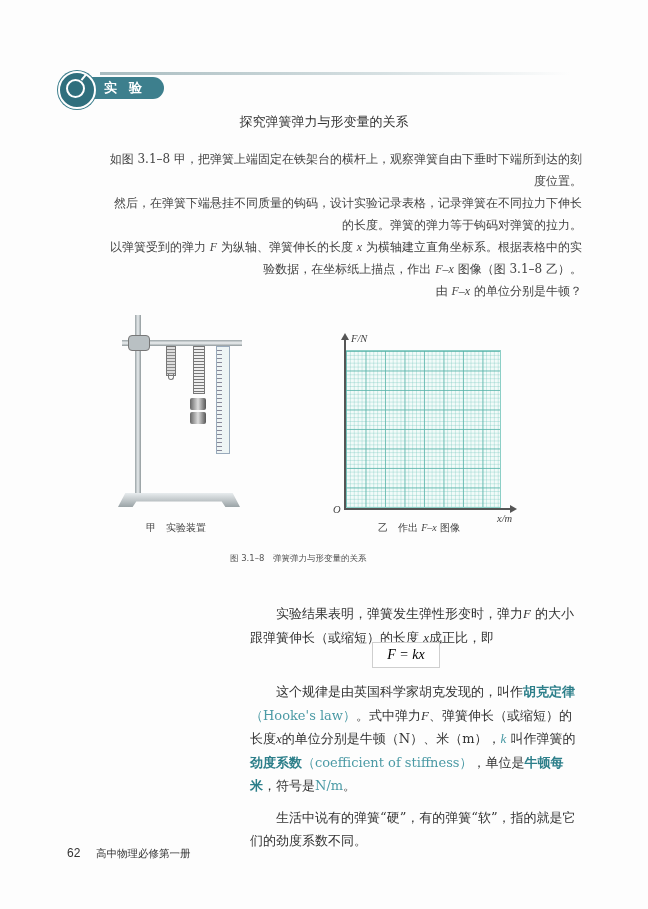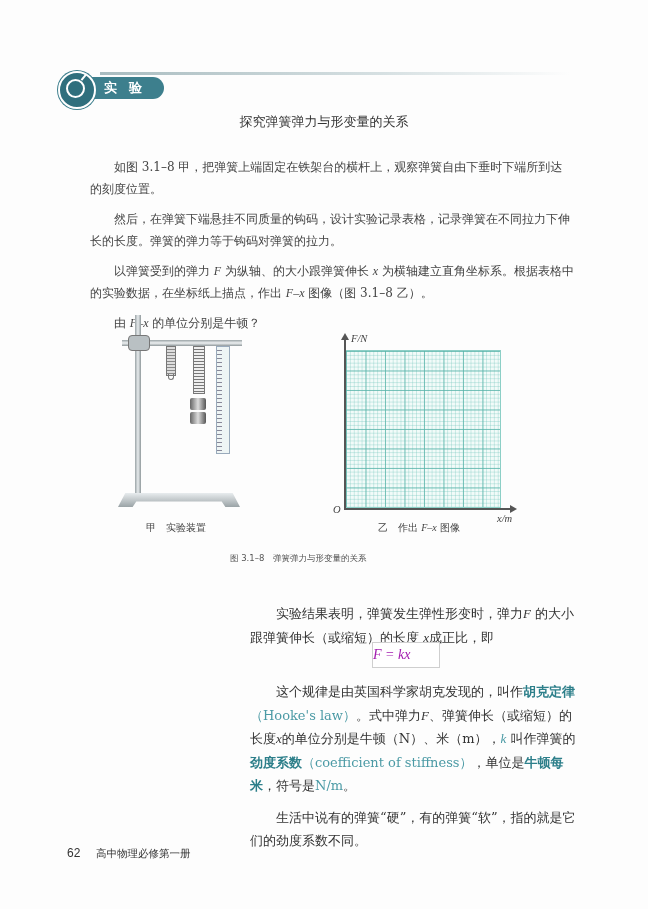--- a/index.html
+++ b/index.html
@@ -9,21 +9,21 @@
     .topline { left:100px; top:72px; width:470px; height:3px;
       background:linear-gradient(to right,#a9bcc0,#d6e0e2 60%,rgba(240,244,245,0)); }
     .badge { left:70px; top:77px; width:94px; height:22px; background:#3d7f8d; border-radius:0 11px 11px 0; }
     .badge-circle { left:58px; top:71px; width:34px; height:34px; border-radius:50%; background:#2f6f7d;
       border:2px solid #fff; box-shadow:0 0 0 1px #3d7f8d; }
     .badge-lens { left:66px; top:79px; width:15px; height:15px; border-radius:50%; border:2px solid #fff; }
     .badge-handle { left:80px; top:76px; width:8px; height:2px; background:#fff; transform:rotate(-50deg); }
     .badge-text { left:104px; top:79px; color:#fff; font-family:"DejaVu Sans",sans-serif; font-size:13px; font-weight:bold; letter-spacing:12px; }
     .title { left:0; width:648px; top:113px; text-align:center; font-family:"DejaVu Sans",sans-serif; font-size:13px; color:#333; }
     .para { left:82px; width:500px; font-size:12px; line-height:22px; color:#444; }
-    .para p { margin:8px; }
+    .para p { margin:0;text-align:right; }
     .ind { text-indent:2em; }
     i.var { font-style:italic; font-family:"Liberation Serif",serif; }
     
     .rod { background:linear-gradient(to right,#9aa3a6,#e8ecee 50%,#8f989b); }
     .cap { font-family:"DejaVu Serif",serif; font-size:10px; color:#444; }
     .grid { left:345px; top:350px; width:156px; height:158px;
       background-color:#f2fbf9;
       background-image:
         linear-gradient(to right, rgba(90,180,170,0.75) 1px, transparent 1px),
         linear-gradient(to bottom, rgba(90,180,170,0.75) 1px, transparent 1px),
@@ -34,40 +34,40 @@
     .axis-y { left:344px; top:338px; width:1.5px; height:172px; background:#555; }
     .axis-x { left:344px; top:508px; width:168px; height:1.5px; background:#555; }
     .arrow-up { left:341px; top:333px; width:0; height:0; border-left:4px solid transparent; border-right:4px solid transparent; border-bottom:7px solid #555; }
     .arrow-right { left:510px; top:505px; width:0; height:0; border-top:4px solid transparent; border-bottom:4px solid transparent; border-left:7px solid #555; }
     .axlabel { font-family:"Liberation Serif",serif; font-size:10.5px; color:#444;text-align:center; }
     .fig-cap { left:230px; top:553px; font-family:"DejaVu Sans",sans-serif; font-size:8.5px; color:#555; }
     .body2 { left:242px; width:343px; font-size:13px; line-height:23.5px; color:#333; }
     .body2 p { margin:8px; }
     .hl { color:#2d7f8a; font-weight:bold; font-family:"DejaVu Sans",sans-serif; }
     .teal { color:#4b9aa5; }
-    .formula { left:372px; top:642px; width:66px; height:24px; border:1px solid #cfcfcf; text-align:left;
-      line-height:24px; font-family:"Liberation Serif",serif; font-style:italic; font-size:14px; color:#a21caf; background:#fff; }
+    .formula { left:372px; top:642px; width:66px; height:24px; border:1px solid #cfcfcf; text-align:center;
+      line-height:24px; font-family:"Liberation Serif",serif; font-style:italic; font-size:14px; color:#000000; background:#fff; }
     .footer-num { left:67px; top:846px; font-family:"Liberation Sans",sans-serif; font-size:12px; color:#333; }
     .footer-txt { left:96px; top:847px; font-family:"DejaVu Serif",serif; font-size:10.5px; color:#333; }
   </style>
 </head>
 <body>
 
 <div class="abs topline"></div>
 <div class="abs badge"></div>
 <div class="abs badge-circle"></div>
 <div class="abs badge-lens"></div>
 <div class="abs badge-handle"></div>
 <div class="abs badge-text">实验</div>
 <div class="abs title">探究弹簧弹力与形变量的关系</div>
 
 <div class="abs para" style="top:148px;">
   <p class="ind">如图 3.1–8 甲，把弹簧上端固定在铁架台的横杆上，观察弹簧自由下垂时下端所到达的刻度位置。</p>
   <p class="ind">然后，在弹簧下端悬挂不同质量的钩码，设计实验记录表格，记录弹簧在不同拉力下伸长的长度。弹簧的弹力等于钩码对弹簧的拉力。</p>
-  <p class="ind"><span>以弹簧受到的弹力 </span><i class="var">F</i><span> 为纵轴、的大小跟弹簧伸长 </span><i class="var">x</i><span> 为横轴建立直角坐标系。根据表格中的实验数据，在坐标纸上描点，作出 </span><i class="var">F–x</i><span> 图像（图 3.1–8 乙）。</span></p>
+  <p class="ind"><span>以弹簧受到的弹力 </span><i class="var">F</i><span> 为纵轴、弹簧伸长的长度 </span><i class="var">x</i><span> 为横轴建立直角坐标系。根据表格中的实验数据，在坐标纸上描点，作出 </span><i class="var">F–x</i><span> 图像（图 3.1–8 乙）。</span></p>
   <p class="ind"><span>由 </span><i class="var">F–x</i><span> 的单位分别是牛顿？</span></p>
 </div>
 
 <div class="abs" style="left:100px;top:310px;width:200px;height:210px;">
   <div class="abs rod" style="left:35px;top:5px;width:6px;height:180px;"></div>
   <div class="abs rod" style="left:22px;top:30px;width:120px;height:6px;background:linear-gradient(to bottom,#9aa3a6,#eef1f2 50%,#8f989b);"></div>
   <div class="abs" style="left:28px;top:25px;width:20px;height:14px;background:#b9c0c3;border:1px solid #777;border-radius:4px;"></div>
   <div class="abs" style="left:66px;top:36px;width:8px;height:28px;border:1px solid #777;background:repeating-linear-gradient(to bottom,#ddd 0 2px,#888 2px 3px);"></div>
   <div class="abs" style="left:68px;top:64px;width:4px;height:5px;border:1px solid #777;border-top:none;border-radius:0 0 3px 3px;"></div>
   <div class="abs" style="left:93px;top:36px;width:10px;height:46px;border:1px solid #777;background:repeating-linear-gradient(to bottom,#eee 0 2px,#777 2px 3px);"></div>

